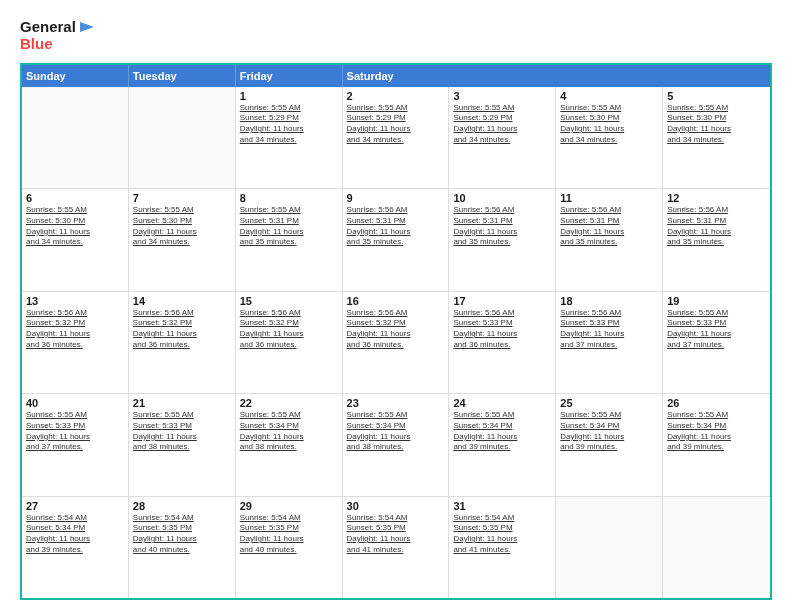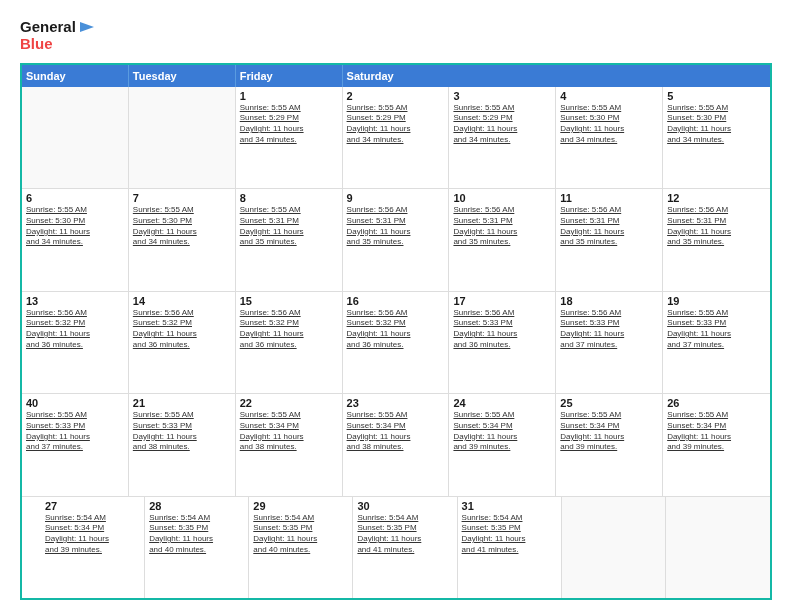--- a/index.html
+++ b/index.html
@@ -66,21 +66,21 @@
       flex: 1;
       display: flex;
       flex-direction: column;
     }
     .cal-row {
       display: grid;
       grid-template-columns: repeat(7, 1fr);
       flex: 1;
       border-bottom: 1px solid #ddd;
     }
-    .cal-row:last-child { border-bottom: none; margin-left: 19px; }
+    .cal-row:last-child { border-bottom: none; }
     .cal-cell {
       border-right: 1px solid #ddd;
       padding: 3px 4px;
       font-size: 8.5px;
       color: #333;
       vertical-align: top;
       background: #fff;
       min-height: 0;
     }
     .cal-cell:last-child { border-right: none; }

